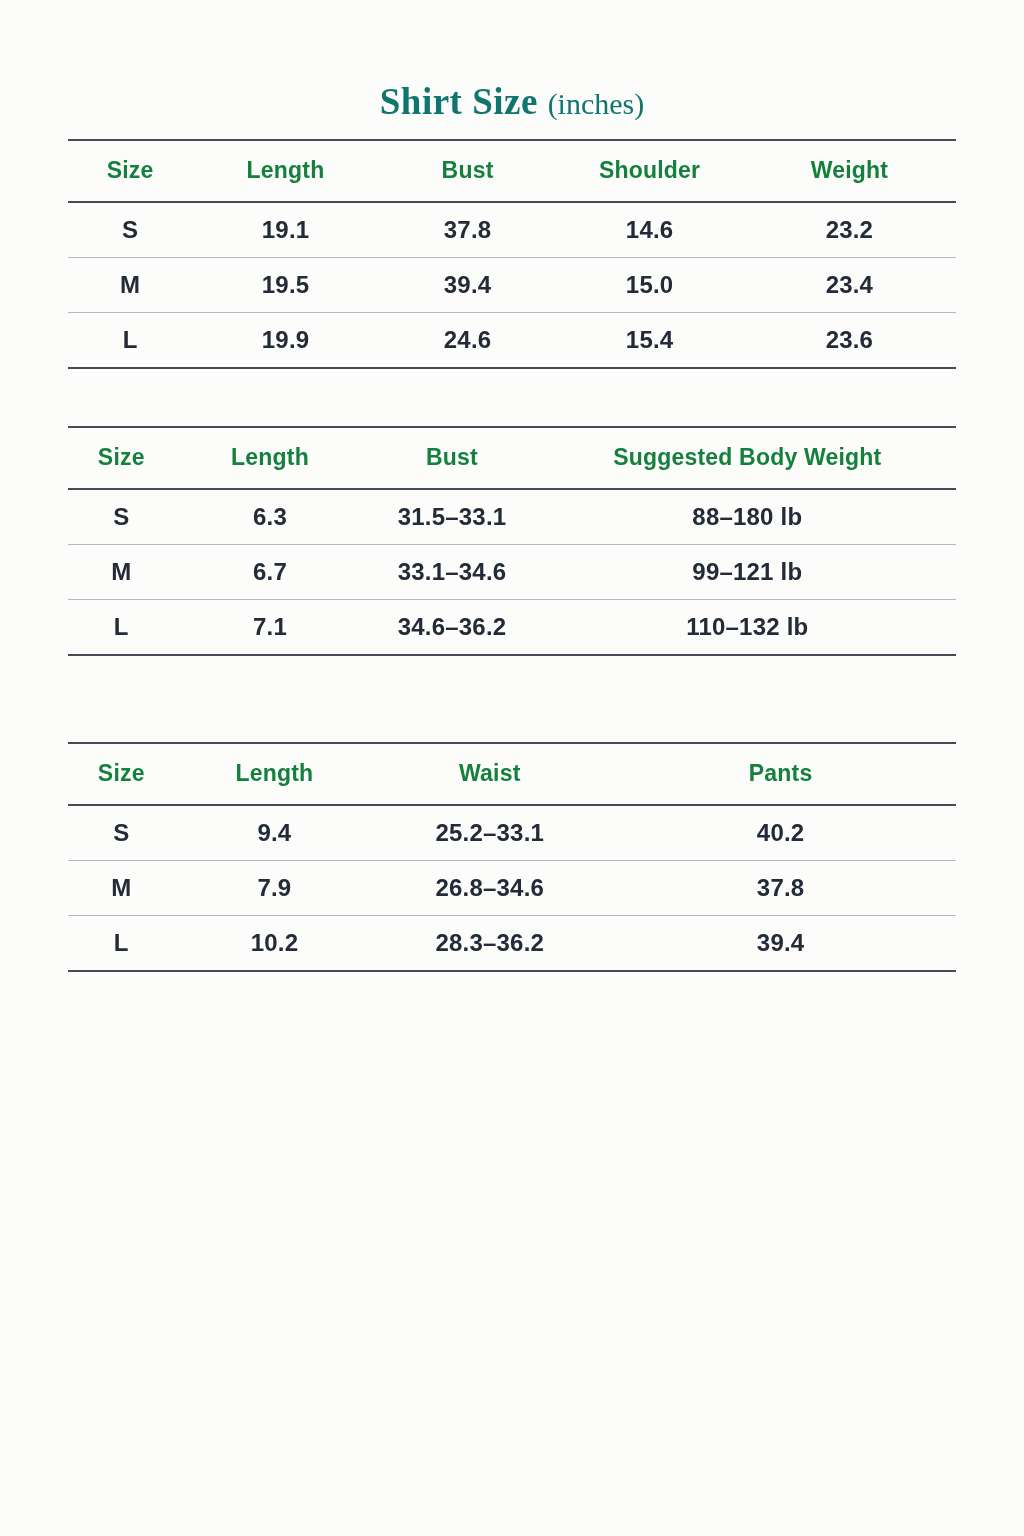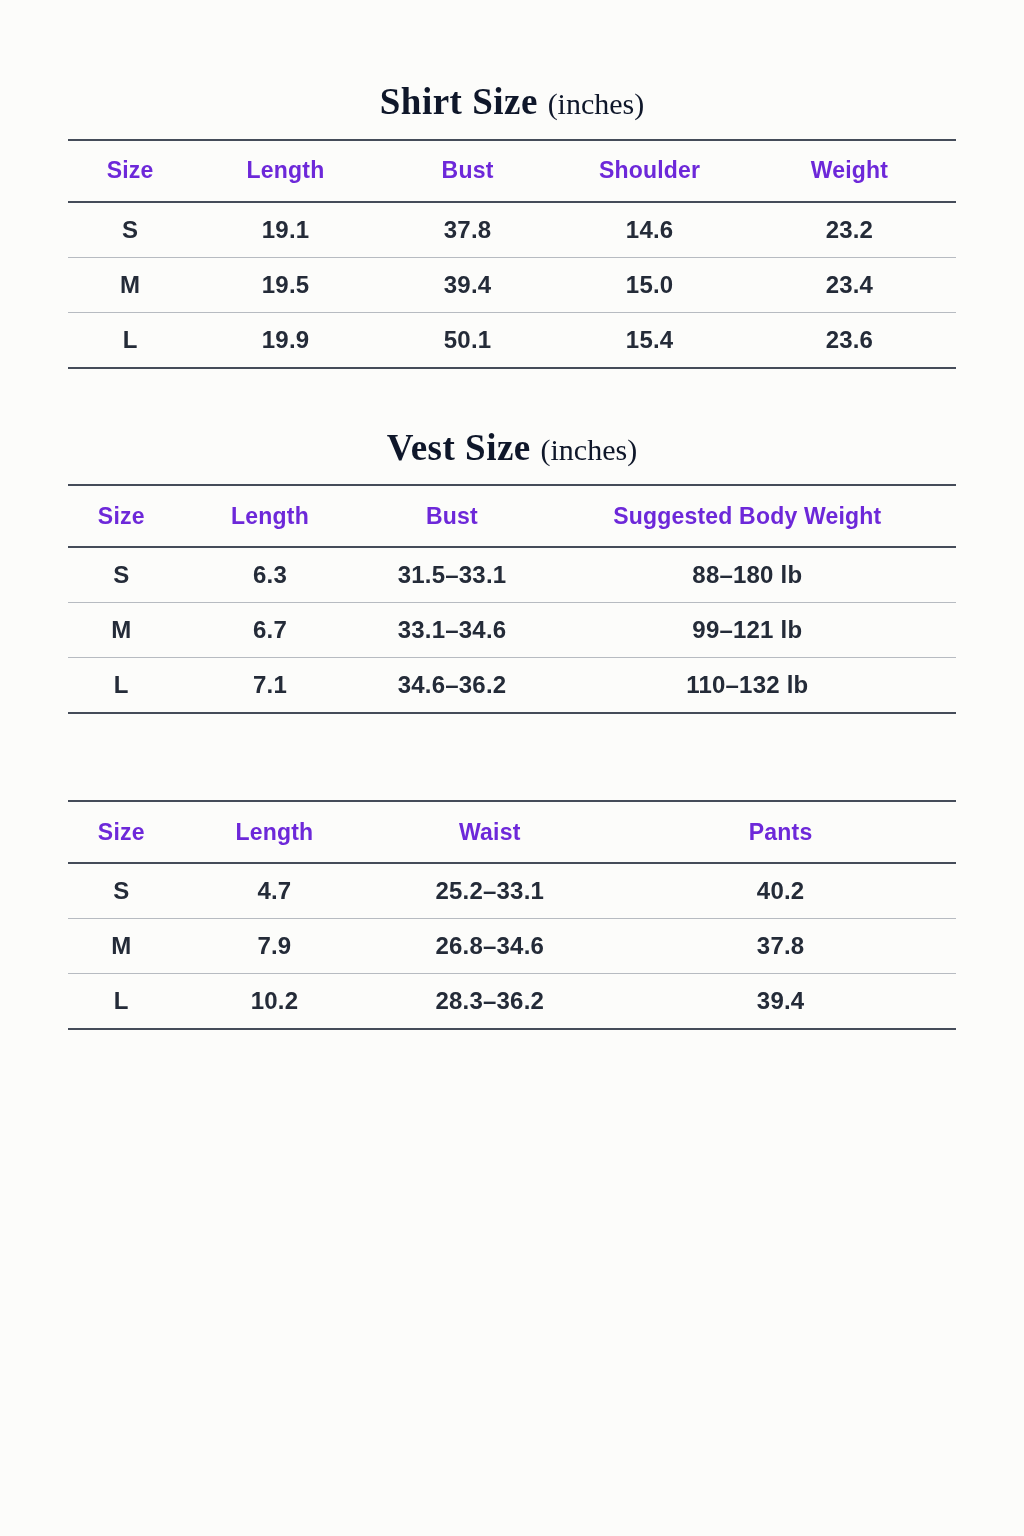--- a/index.html
+++ b/index.html
@@ -23,42 +23,42 @@
   section.chart.gap-md { margin-bottom: 57px; }
   section.chart.gap-lg { margin-bottom: 86px; }
 
   h2.title {
     margin: 0 0 15px 0;
     text-align: center;
     font-family: "Liberation Serif", serif;
     font-weight: 700;
     font-size: 37px;
     line-height: 1.18;
-    color: #0f172a;
+    color: #0f766e;
     letter-spacing: 0.5px;
   }
   h2.title .suffix {
     font-weight: 400;
     font-size: 30px;
     letter-spacing: 0px;
   }
 
   table.size-table {
     width: 100%;
     border-collapse: collapse;
     table-layout: fixed;
     border-top: 2px solid #454c59;
     border-bottom: 2px solid #454c59;
   }
   table.size-table thead th {
     height: 60px;
     padding: 0;
     font-size: 23px;
     font-weight: 700;
-    color: #6d28d9;
+    color: #15803d;
     text-align: center;
     vertical-align: middle;
     border-bottom: 2px solid #454c59;
     letter-spacing: 0.2px;
   }
   table.size-table tbody td {
     height: 54px;
     padding: 0;
     font-size: 24px;
     font-weight: 700;
@@ -108,29 +108,28 @@
           <tr>
             <td class="size-col">M</td>
             <td>19.5</td>
             <td>39.4</td>
             <td>15.0</td>
             <td>23.4</td>
           </tr>
           <tr>
             <td class="size-col">L</td>
             <td>19.9</td>
-            <td>50.1</td>
+            <td>24.6</td>
             <td>15.4</td>
             <td>23.6</td>
           </tr>
         </tbody>
       </table>
     </section>
     <section class="chart gap-lg">
-      <h2 class="title"><span>Vest Size</span> <span class="suffix">(inches)</span></h2>
       <table class="size-table">
         <colgroup>
           <col style="width: 12%;">
           <col style="width: 21.5%;">
           <col style="width: 19.5%;">
           <col style="width: 47%;">
         </colgroup>
         <thead>
           <tr>
             <th>Size</th>
@@ -173,21 +172,21 @@
           <tr>
             <th>Size</th>
             <th>Length</th>
             <th>Waist</th>
             <th>Pants</th>
           </tr>
         </thead>
         <tbody>
           <tr>
             <td class="size-col">S</td>
-            <td>4.7</td>
+            <td>9.4</td>
             <td>25.2–33.1</td>
             <td>40.2</td>
           </tr>
           <tr>
             <td class="size-col">M</td>
             <td>7.9</td>
             <td>26.8–34.6</td>
             <td>37.8</td>
           </tr>
           <tr>

